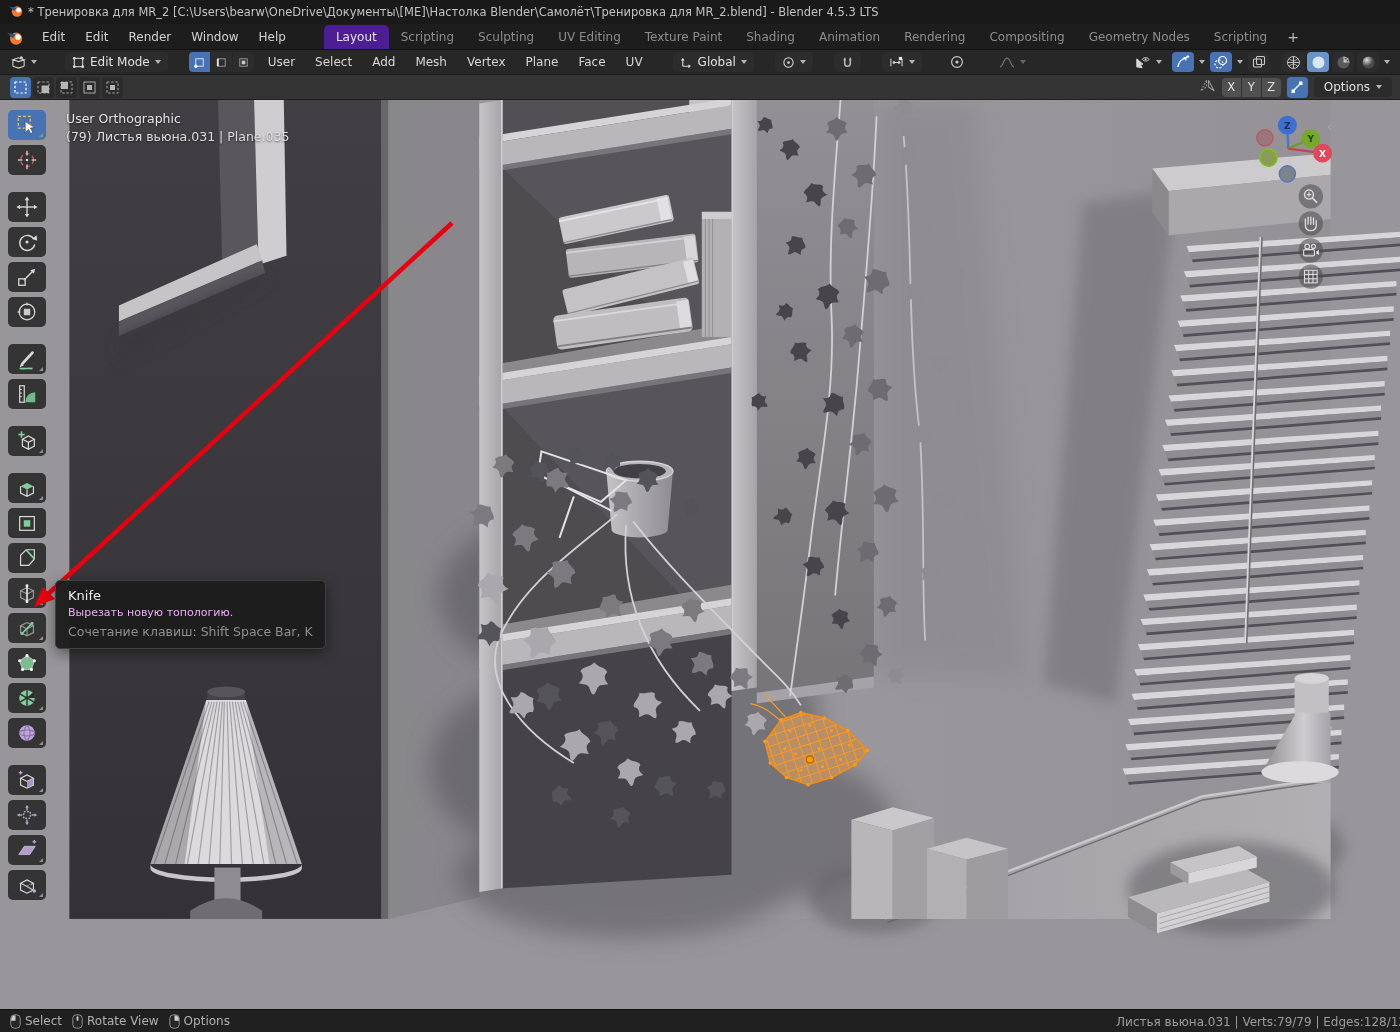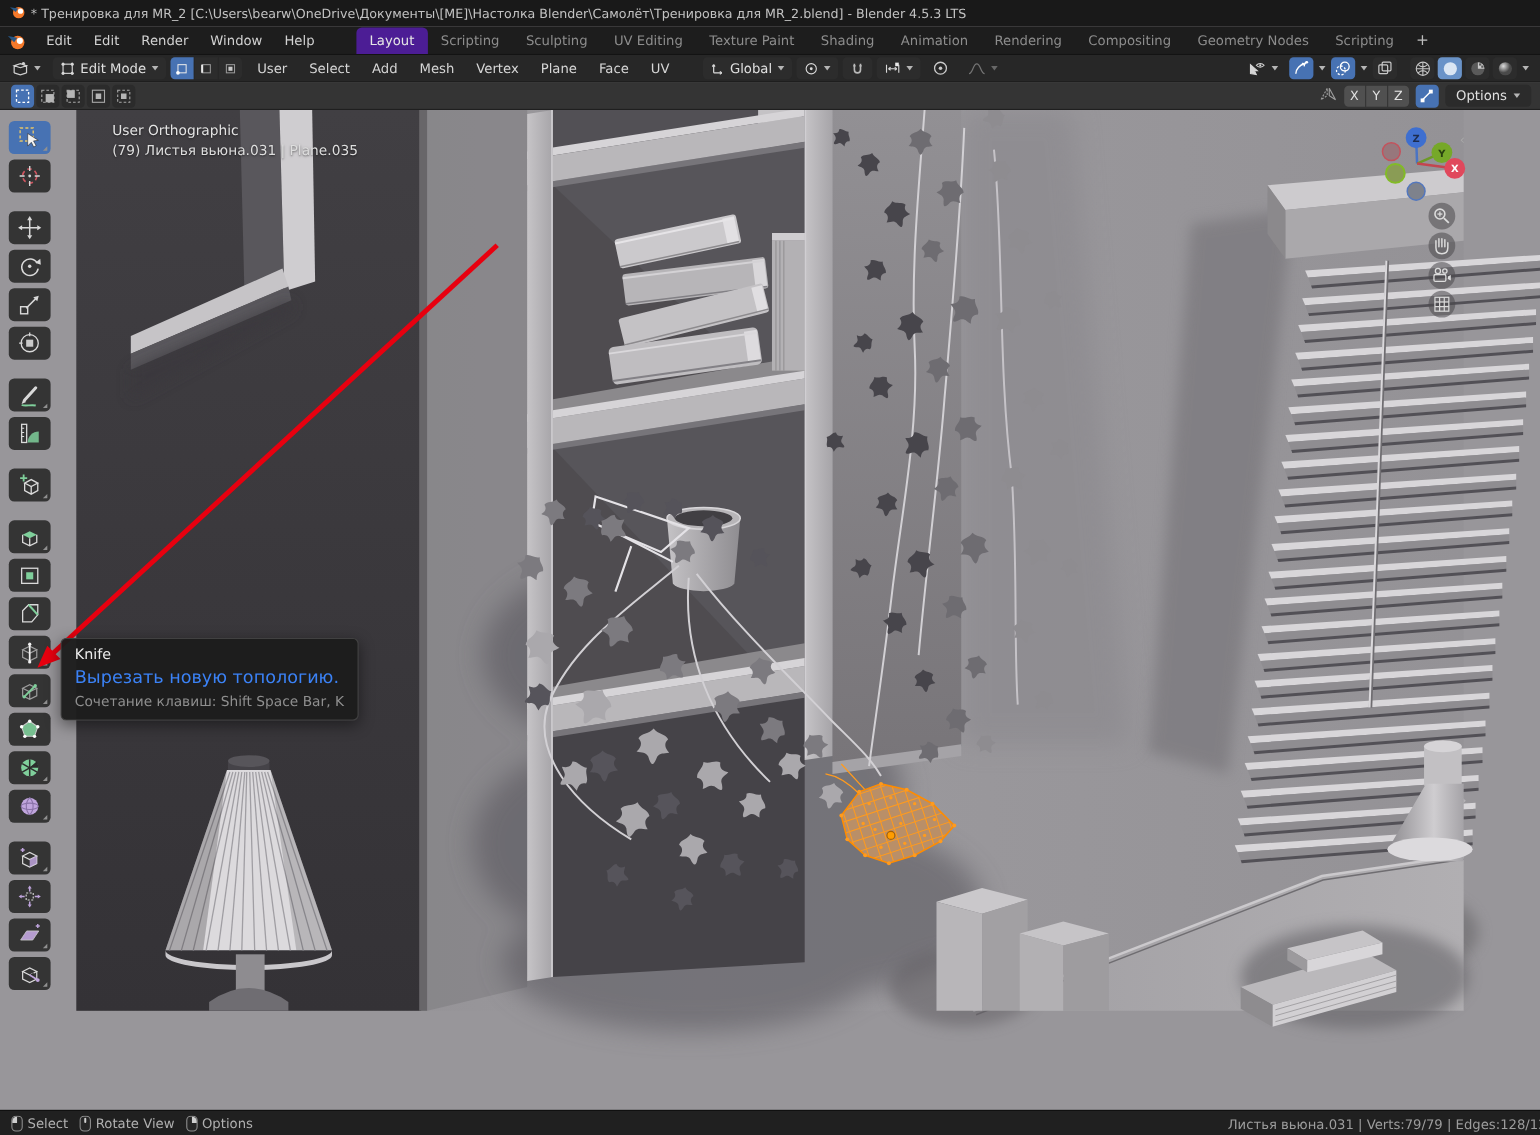--- a/index.html
+++ b/index.html
@@ -21,21 +21,21 @@
   .tab{color:#8d8d8d;font-size:12px;padding:4px 12px;height:24px;display:flex;align-items:center;
        border-radius:5px 5px 0 0;}
   .tab.active{background:#4c1d95;color:#e6e6e6;}
   .tab.add{color:#bdbdbd;font-size:14px;padding:4px 8px;}
 
   .toolheader{position:absolute;left:0;top:50px;width:1400px;height:25px;background:#272727;
               display:flex;align-items:center;border-bottom:1px solid #1a1a1a;}
   .toolsettings{position:absolute;left:0;top:75px;width:1400px;height:25px;background:#343434;
                 display:flex;align-items:center;border-bottom:1px solid #1f1f1f;}
 
-  .hgroup{display:flex;align-items:center;gap:4px;padding:0 4px;}
+  .hgroup{display:flex;align-items:center;gap:21px;padding:0 4px;}
   .hbtn{height:20px;display:flex;align-items:center;gap:5px;padding:0 7px;background:#2c2c2c;
         border-radius:4px;color:#e0e0e0;font-size:12px;white-space:nowrap;}
   .hbtn.flat{background:transparent;}
   .hbtn.dim{opacity:.45;}
   .chev{width:0;height:0;border-left:3.5px solid transparent;border-right:3.5px solid transparent;
         border-top:4.5px solid #b5b5b5;display:inline-block;}
   .seg{display:flex;gap:1px;}
   .seg .sbtn{width:21px;height:20px;background:#2c2c2c;display:flex;align-items:center;justify-content:center;}
   .seg .sbtn:first-child{border-radius:4px 0 0 4px;}
   .seg .sbtn:last-child{border-radius:0 4px 4px 0;}
@@ -54,39 +54,39 @@
   .optbtn{height:20px;display:flex;align-items:center;gap:6px;padding:0 10px;background:#2b2b2b;
           border-radius:4px;color:#e0e0e0;font-size:12px;}
   .selmode{display:flex;gap:2px;padding-left:2px;}
   .smbtn{width:21px;height:21px;background:#2b2b2b;border-radius:4px;display:flex;align-items:center;justify-content:center;}
   .smbtn.on{background:#4772b3;}
 
   
   .viewport{position:absolute;left:0;top:100px;width:1400px;height:909px;overflow:hidden;}
   .scene{position:absolute;left:0;top:0;z-index:1;}
   .vinfo{position:absolute;left:66px;top:10px;z-index:2;color:#e4e4e4;font-size:12.5px;
-         text-shadow:0 1px 2px rgba(0,0,0,.55);line-height:18px;margin-left:36px;}
+         text-shadow:0 1px 2px rgba(0,0,0,.55);line-height:18px;}
   .vinfo .l2{color:#dedede;}
 
   
   .toolbar{position:absolute;left:8px;top:10px;z-index:3;display:flex;flex-direction:column;width:38px;}
   .tool{position:relative;width:38px;height:30px;margin-bottom:5px;background:#2d2d2dee;border-radius:5px;
         display:flex;align-items:center;justify-content:center;}
   .tool.active{background:#4772b3;}
   .tool.gap{margin-top:12px;}
   .tool.has-sub::after{content:"";position:absolute;right:3px;bottom:3px;width:0;height:0;
         border-left:4px solid transparent;border-bottom:4px solid #909090;}
   .tool svg{display:block;}
 
   .arrowlayer{position:absolute;left:0;top:0;z-index:4;pointer-events:none;}
 
   .tooltip{position:absolute;left:55px;top:480px;z-index:5;background:#1c1c1cf5;border:1px solid #414141;
            border-radius:5px;padding:7px 12px 9px;box-shadow:0 4px 14px rgba(0,0,0,.45);}
   .tooltip .t1{color:#ececec;font-size:13px;margin-bottom:3px;}
-  .tooltip .t2{color:#3b82f6;font-size:16px;margin-bottom:5px;}
+  .tooltip .t2{color:#f0abfc;font-size:11px;margin-bottom:5px;}
   .tooltip .t3{color:#8f8f8f;font-size:12.5px;}
 
   
   .statusbar{position:absolute;left:0;top:1009px;width:1400px;height:23px;background:#202020;
              border-top:1px solid #101010;display:flex;align-items:center;color:#b0b0b0;font-size:12px;}
   .hint{display:flex;align-items:center;gap:4px;margin-left:10px;}
   .stats{position:absolute;right:-6px;top:0;height:23px;display:flex;align-items:center;
          color:#9d9d9d;font-size:12px;white-space:nowrap;}
 </style>
 </head>

